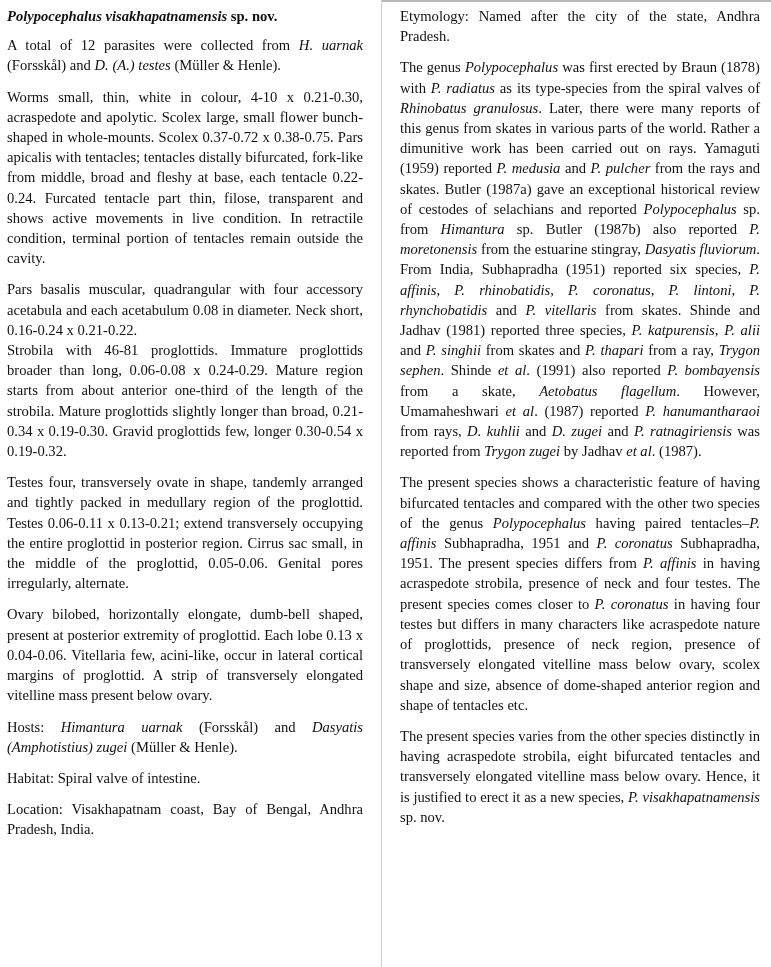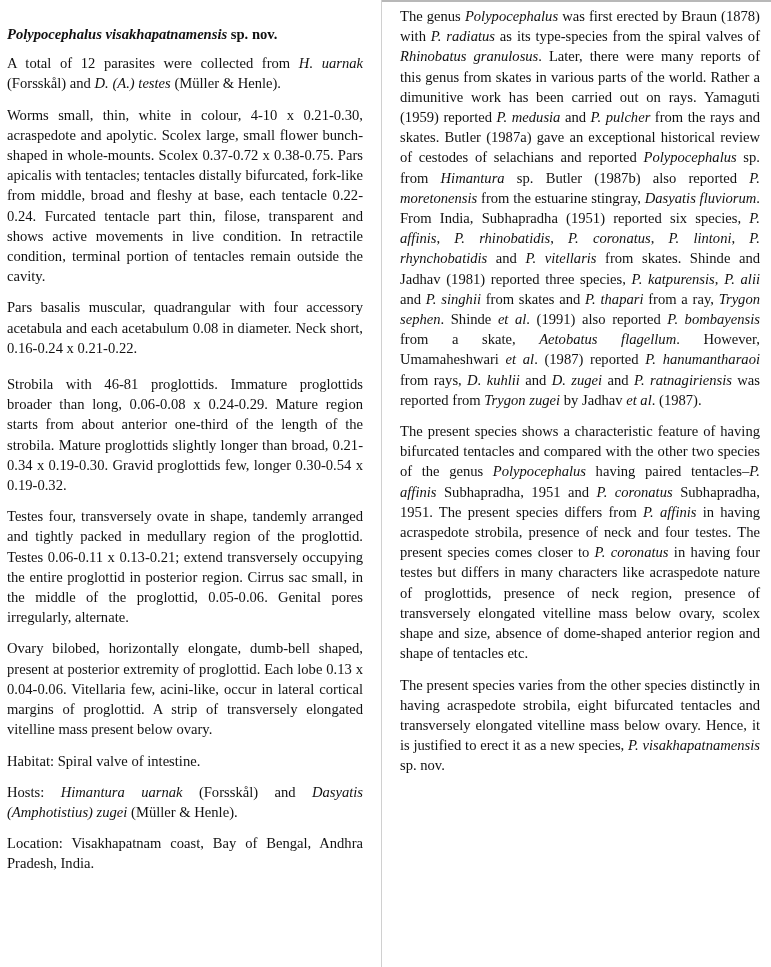--- a/index.html
+++ b/index.html
@@ -14,24 +14,24 @@
   }
   .col-divider {
     position: absolute; left: 381px; top: 0; width: 1px; height: 967px;
     background: #d0d0d0;
   }
   .col {
     position: absolute; top: 0;
     font-size: 14.6px; line-height: 20.2px;
     text-align: justify; hyphens: none;
   }
-  .col.left { left: 7px; width: 356px; top: 24px; }
+  .col.left { left: 7px; width: 356px; top: 6px; }
   .col.right { left: 400px; width: 360px; top: 6px; }
   .col p { margin: 0 0 11px 0; }
-  .col p.tight { margin-bottom: 16px; }
+  .col p.tight { margin-bottom: 0; }
   .title { font-weight: bold; margin-bottom: 9px !important; }
   .title i { font-style: italic; }
   i { }
 </style>
 </head>
 <body>
 
 <div class="top-rule"></div>
 <div class="col-divider"></div>
 
@@ -44,25 +44,26 @@
   <p>Worms small, thin, white in colour, 4-10 x 0.21-0.30, acraspedote and apolytic. Scolex large, small flower bunch-shaped in whole-mounts. Scolex 0.37-0.72 x 0.38-0.75. Pars apicalis with tentacles; tentacles distally bifurcated, fork-like from middle, broad and fleshy at base, each tentacle 0.22-0.24. Furcated tentacle part thin, filose, transparent and shows active movements in live condition. In retractile condition, terminal portion of tentacles remain outside the cavity.</p>
 
   <p class="tight">Pars basalis muscular, quadrangular with four accessory acetabula and each acetabulum 0.08 in diameter. Neck short, 0.16-0.24 x 0.21-0.22.</p>
 
   <p>Strobila with 46-81 proglottids. Immature proglottids broader than long, 0.06-0.08 x 0.24-0.29. Mature region starts from about anterior one-third of the length of the strobila. Mature proglottids slightly longer than broad, 0.21-0.34 x 0.19-0.30. Gravid proglottids few, longer 0.30-0.54 x 0.19-0.32.</p>
 
   <p>Testes four, transversely ovate in shape, tandemly arranged and tightly packed in medullary region of the proglottid. Testes 0.06-0.11 x 0.13-0.21; extend transversely occupying the entire proglottid in posterior region. Cirrus sac small, in the middle of the proglottid, 0.05-0.06. Genital pores irregularly, alternate.</p>
 
   <p>Ovary bilobed, horizontally elongate, dumb-bell shaped, present at posterior extremity of proglottid. Each lobe 0.13 x 0.04-0.06. Vitellaria few, acini-like, occur in lateral cortical margins of proglottid. A strip of transversely elongated vitelline mass present below ovary.</p>
 
+  <p><span>Hosts:  </span><i>Himantura uarnak</i><span> (Forsskål) and </span><i>Dasyatis (Amphotistius) zugei</i><span> (Müller &amp; Henle).</span></p>
+
   <p>Habitat: Spiral valve of intestine.</p>
-
-  <p><span>Hosts:  </span><i>Himantura uarnak</i><span> (Forsskål) and </span><i>Dasyatis (Amphotistius) zugei</i><span> (Müller &amp; Henle).</span></p>
 
   <p>Location: Visakhapatnam coast, Bay of Bengal, Andhra Pradesh, India.</p>
 
 </div>
 
 <div class="col right">
+  <p>Etymology: Named after the city of the state, Andhra Pradesh.</p>
   <p><span>The genus </span><i>Polypocephalus</i><span> was first erected by Braun (1878) with </span><i>P. radiatus</i><span> as its type-species from the spiral valves of </span><i>Rhinobatus granulosus</i><span>. Later, there were many reports of this genus from skates in various parts of the world. Rather a dimunitive work has been carried out on rays. Yamaguti (1959) reported </span><i>P. medusia</i><span> and </span><i>P. pulcher</i><span> from the rays and skates. Butler (1987a) gave an exceptional historical review of cestodes of selachians and reported </span><i>Polypocephalus</i><span> sp. from </span><i>Himantura</i><span> sp. Butler (1987b) also reported </span><i>P. moretonensis</i><span> from the estuarine stingray, </span><i>Dasyatis fluviorum</i><span>. From India, Subhapradha (1951) reported six species, </span><i>P. affinis</i><span>, </span><i>P. rhinobatidis</i><span>, </span><i>P. coronatus</i><span>, </span><i>P. lintoni</i><span>, </span><i>P. rhynchobatidis</i><span> and </span><i>P. vitellaris</i><span> from skates. Shinde and Jadhav (1981) reported three species, </span><i>P. katpurensis</i><span>, </span><i>P. alii</i><span> and </span><i>P. singhii</i><span> from skates and </span><i>P. thapari</i><span> from a ray, </span><i>Trygon sephen</i><span>. Shinde </span><i>et al</i><span>. (1991) also reported </span><i>P. bombayensis</i><span> from a skate, </span><i>Aetobatus flagellum</i><span>. However, Umamaheshwari </span><i>et al</i><span>. (1987) reported </span><i>P. hanumantharaoi</i><span> from rays, </span><i>D. kuhlii</i><span> and </span><i>D. zugei</i><span> and </span><i>P. ratnagiriensis</i><span> was reported from </span><i>Trygon zugei</i><span> by Jadhav </span><i>et al</i><span>. (1987).</span></p>
   <p><span>The present species shows a characteristic feature of having bifurcated tentacles and compared with the other two species of the genus </span><i>Polypocephalus</i><span> having paired tentacles–</span><i>P. affinis</i><span> Subhapradha, 1951 and </span><i>P. coronatus</i><span> Subhapradha, 1951. The present species differs from </span><i>P. affinis</i><span> in having acraspedote strobila, presence of neck and four testes. The present species comes closer to </span><i>P. coronatus</i><span> in having four testes but differs in many characters like acraspedote nature of proglottids, presence of neck region, presence of transversely elongated vitelline mass below ovary, scolex shape and size, absence of dome-shaped anterior region and shape of tentacles etc.</span></p>
   <p><span>The present species varies from the other species distinctly in having acraspedote strobila, eight bifurcated tentacles and transversely elongated vitelline mass below ovary.  Hence, it is justified to erect it as a new species, </span><i>P. visakhapatnamensis</i><span> sp. nov.</span></p>
 </div>
 
 </body></html>

